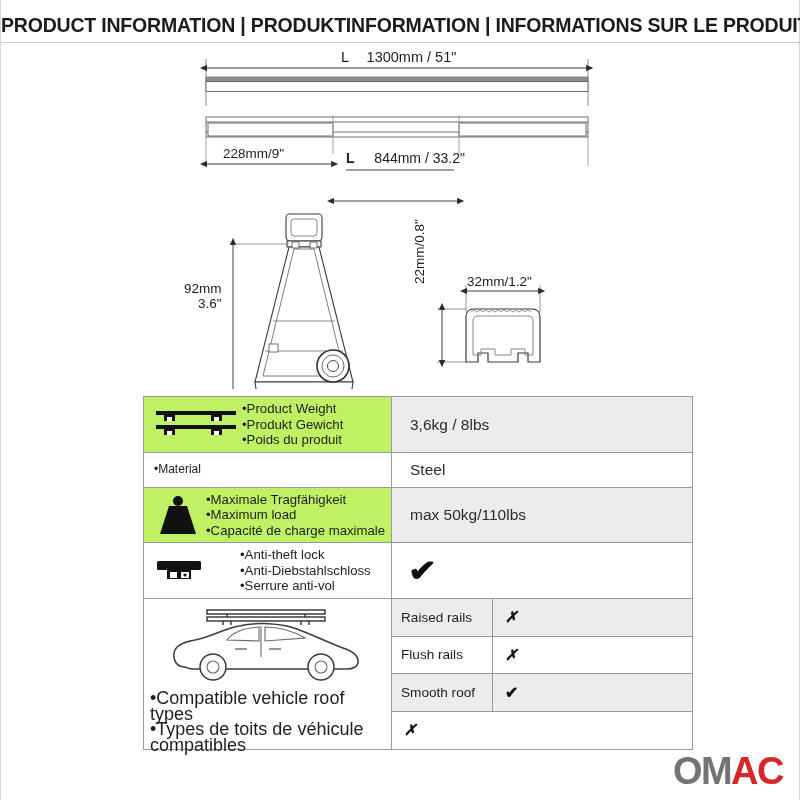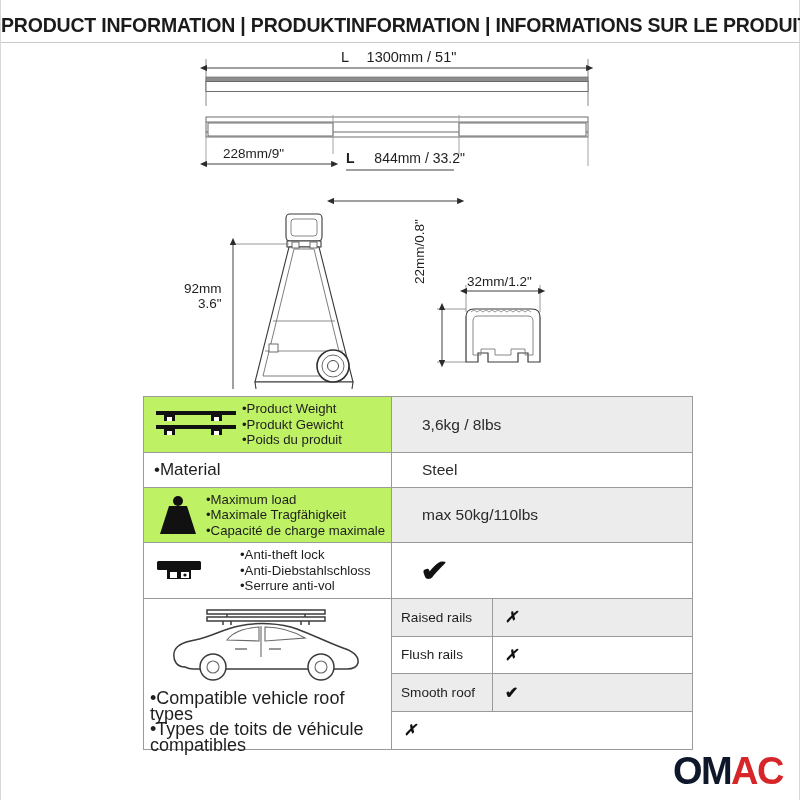--- a/index.html
+++ b/index.html
@@ -80,21 +80,21 @@
     display: flex;
     align-items: center;
     padding: 4px 4px 4px 6px;
     background: #ffffff;
   }
   .scell-value {
     flex: 1 1 auto;
     box-sizing: border-box;
     display: flex;
     align-items: center;
-    padding-left: 30px;
+    padding-left: 18px;
     font-size: 15.5px;
     color: #2a2a2a;
   }
   .shaded .scell-value { background: #ececec; }
   .plain .scell-value { background: #ffffff; }
 
   .label-lines {
     font-size: 13.2px;
     line-height: 15.6px;
     color: #1e1e1e;
@@ -109,21 +109,21 @@
   }
 
   
   #row-weight   { height: 56px; }
   #row-material { height: 35px; }
   #row-load     { height: 55px; }
   #row-lock     { height: 56px; }
   #row-compat   { height: 150px; }
 
   #row-material .scell-label { padding-left: 10px; }
-  #row-material .label-lines { font-size: 17px; }
+  #row-material .label-lines { font-size: 12px; }
 
   
   #row-lock .label-lines { margin-left: 30px; }
 
   
   #row-compat { border-bottom: none; }
   #compat-left {
     width: 248px;
     flex: 0 0 248px;
     box-sizing: border-box;
@@ -191,21 +191,21 @@
   
   #logo {
     position: absolute;
     right: 16px;
     bottom: 10px;
     font-size: 38px;
     font-weight: bold;
     letter-spacing: -1.5px;
     line-height: 38px;
   }
-  #logo-om { color: #0f172a; }
+  #logo-om { color: #737373; }
   #logo-ac { color: #d6262a; }
 </style>
 </head>
 <body>
 
 <div id="page">
 
   <div id="header-title">PRODUCT INFORMATION | PRODUKTINFORMATION | INFORMATIONS SUR LE PRODUIT</div>
   <div id="header-rule"></div>
 
@@ -390,22 +390,22 @@
 
     <div class="srow shaded" id="row-load">
       <div class="scell-label">
         <div class="icon-box" style="width:56px">
           <svg width="44" height="42" viewBox="0 0 44 42" xmlns="http://www.w3.org/2000/svg">
             <circle cx="22" cy="7" r="5" fill="#111"></circle>
             <path d="M13,12 L31,12 L40,40 L4,40 Z" fill="#111"></path>
           </svg>
         </div>
         <div class="label-lines">
+          <div>•Maximale Tragfähigkeit</div>
           <div>•Maximum load</div>
-          <div>•Maximale Tragfähigkeit</div>
           <div>•Capacité de charge maximale</div>
         </div>
       </div>
       <div class="scell-value">max 50kg/110lbs</div>
     </div>
 
     <div class="srow plain" id="row-lock">
       <div class="scell-label">
         <div class="icon-box" style="width:60px">
           <svg width="50" height="28" viewBox="0 0 50 28" xmlns="http://www.w3.org/2000/svg">

